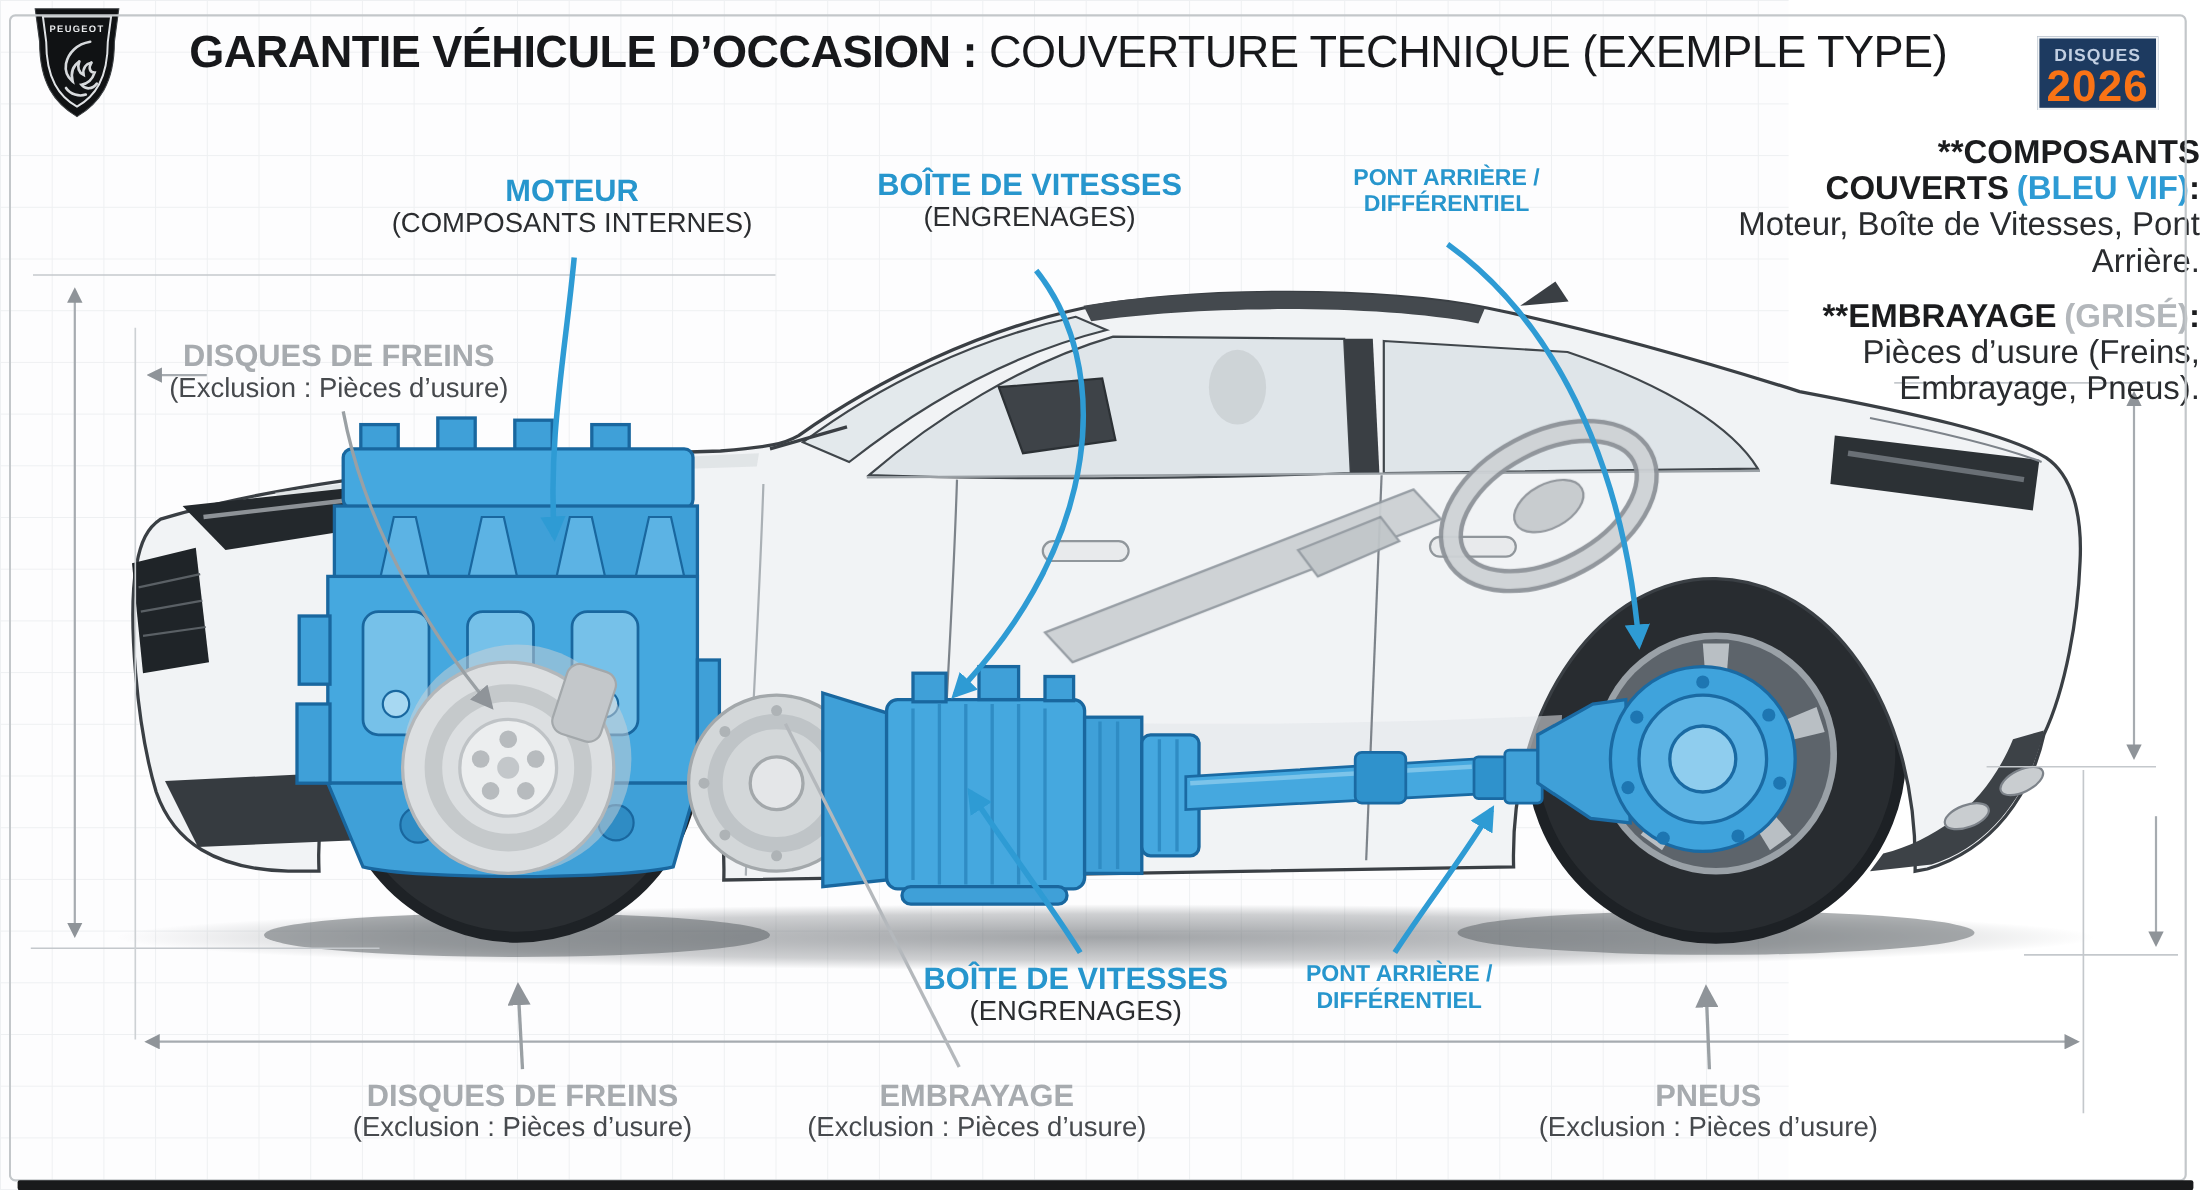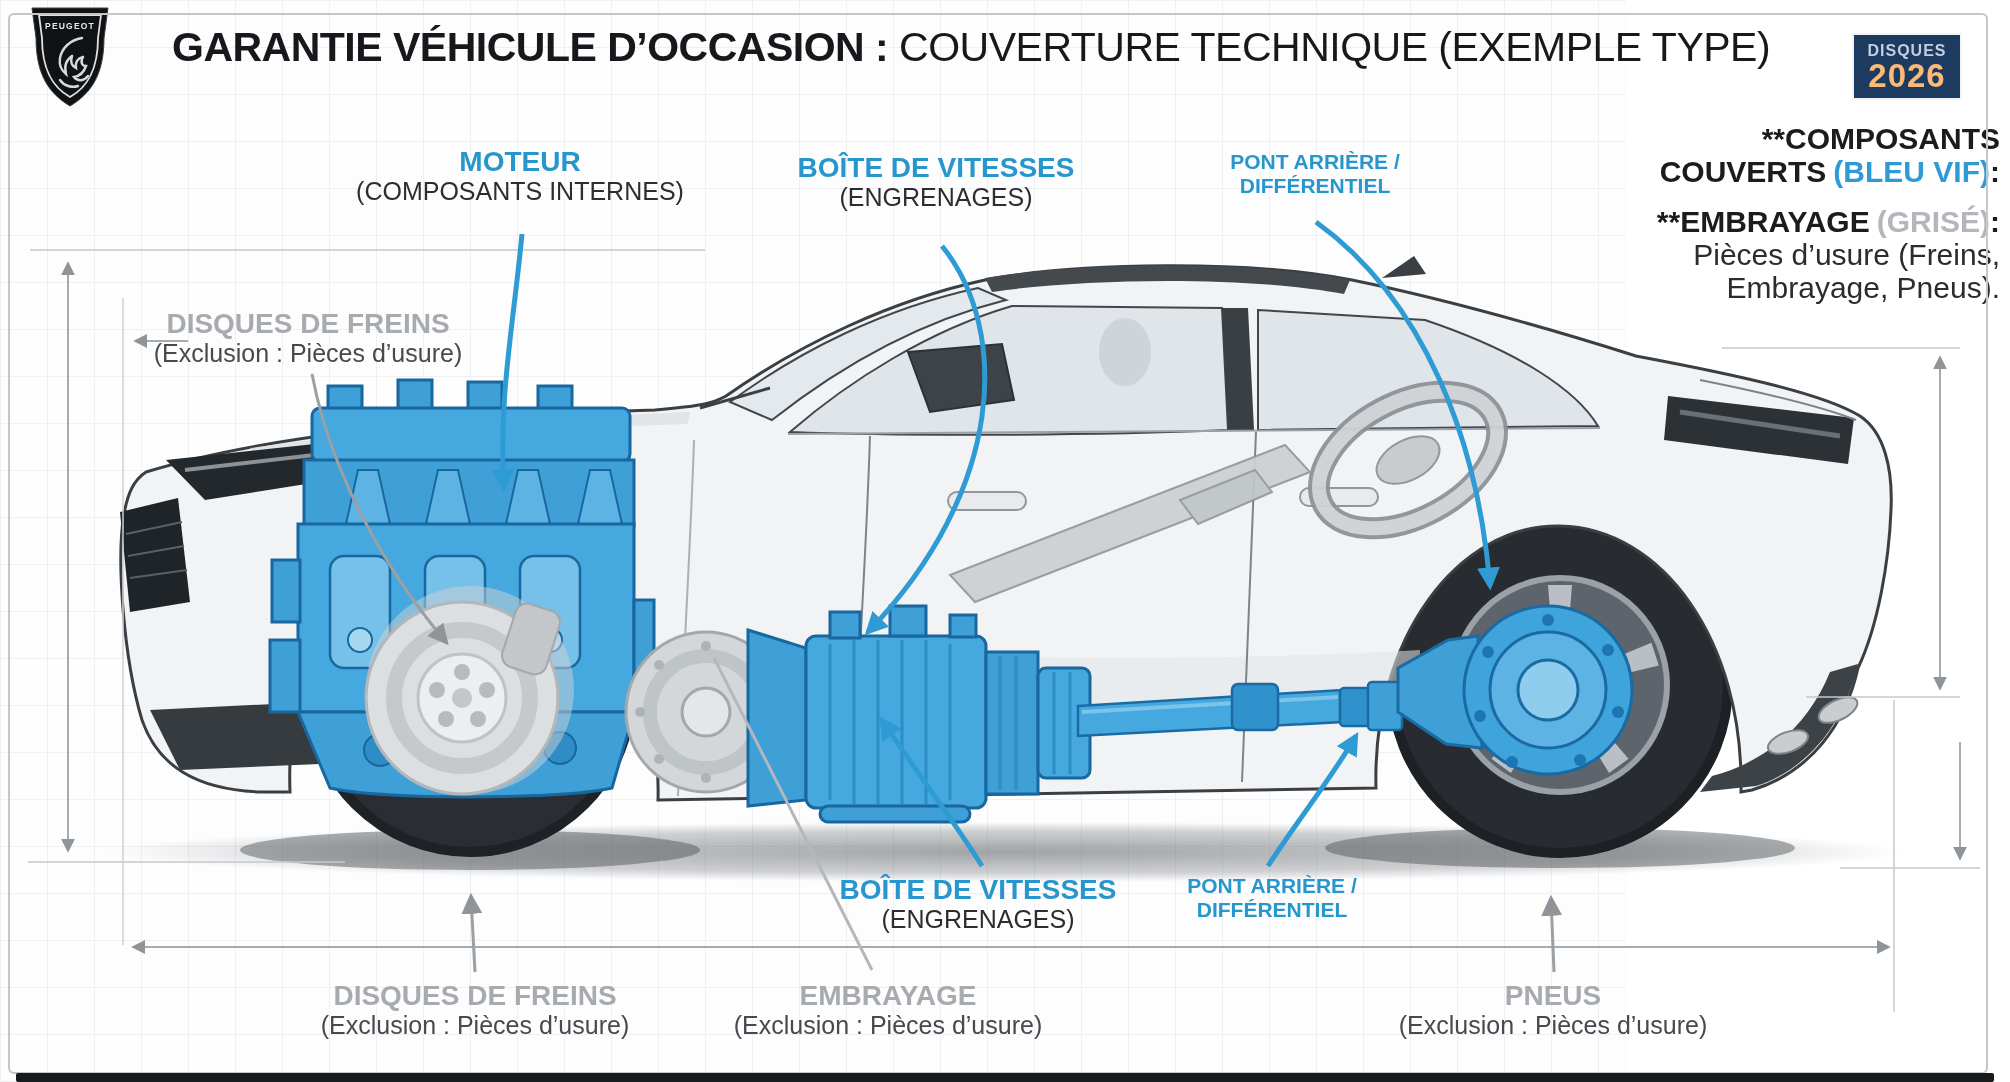--- a/index.html
+++ b/index.html
@@ -19,21 +19,21 @@
   
   .logo{position:absolute;left:20px;top:4px;width:100px;height:106px;}
   .title{position:absolute;left:172px;top:24px;width:1680px;white-space:nowrap;
     font-size:41px;color:#17181b;letter-spacing:-0.5px;}
   .title .t-strong{font-weight:700;}
   .title .t-rest{font-weight:500;}
   .badge{position:absolute;left:1852px;top:33px;width:110px;height:67px;
     background:#1d3a60;border:2px solid #f2f4f6;box-sizing:border-box;
     text-align:center;color:#fff;}
   .badge .b-top{font-size:16px;font-weight:700;letter-spacing:1px;color:#c2cfe2;margin-top:7px;}
-  .badge .b-year{font-size:33px;font-weight:700;letter-spacing:1px;color:#fdba74;line-height:0.95;}
+  .badge .b-year{font-size:40px;font-weight:700;letter-spacing:1px;color:#f97316;line-height:0.95;}
 
   
   .legend{position:absolute;left:1530px;top:122px;width:470px;font-size:30px;color:#232527;text-align:right;}
   .lg-line{line-height:33px;}
   .lg-strong{font-weight:700;color:#1b1c1e;}
   .lg-hl-blue{font-weight:700;color:#2e9bd4;margin-left:7px;}
   .lg-hl-grey{font-weight:700;color:#b3b7bb;margin-left:7px;}
   .lg-items{line-height:33px;color:#2a2c2f;}
   .lg-gap{height:17px;}
 
@@ -326,26 +326,27 @@
 
   <div class="title"><span class="t-strong">GARANTIE VÉHICULE D’OCCASION :</span><span class="t-rest"> COUVERTURE TECHNIQUE (EXEMPLE TYPE)</span></div>
 
   <div class="badge">
     <div class="b-top">DISQUES</div>
     <div class="b-year">2026</div>
   </div>
 
   <div class="legend">
     <div class="lg-line"><span class="lg-strong">**COMPOSANTS COUVERTS</span><span class="lg-hl-blue">(BLEU VIF)</span><span class="lg-strong">:</span></div>
+    <div class="lg-items">Moteur, Boîte de Vitesses, Pont Arrière.</div>
     <div class="lg-gap"></div>
     <div class="lg-line"><span class="lg-strong">**EMBRAYAGE</span><span class="lg-hl-grey">(GRISÉ)</span><span class="lg-strong">:</span></div>
     <div class="lg-items">Pièces d’usure (Freins, Embrayage, Pneus).</div>
   </div>
 
-  <div class="callout blue" style="left:520px;top:146px">
+  <div class="callout blue" style="left:520px;top:158px">
     <span class="co-title">MOTEUR</span>
     <span class="co-sub">(COMPOSANTS INTERNES)</span>
   </div>
   <div class="callout blue" style="left:936px;top:152px">
     <span class="co-title">BOÎTE DE VITESSES</span>
     <span class="co-sub">(ENGRENAGES)</span>
   </div>
   <div class="callout blue2" style="left:1315px;top:150px">
     <span class="co-title">PONT ARRIÈRE /</span>
     <span class="co-sub">DIFFÉRENTIEL</span>

